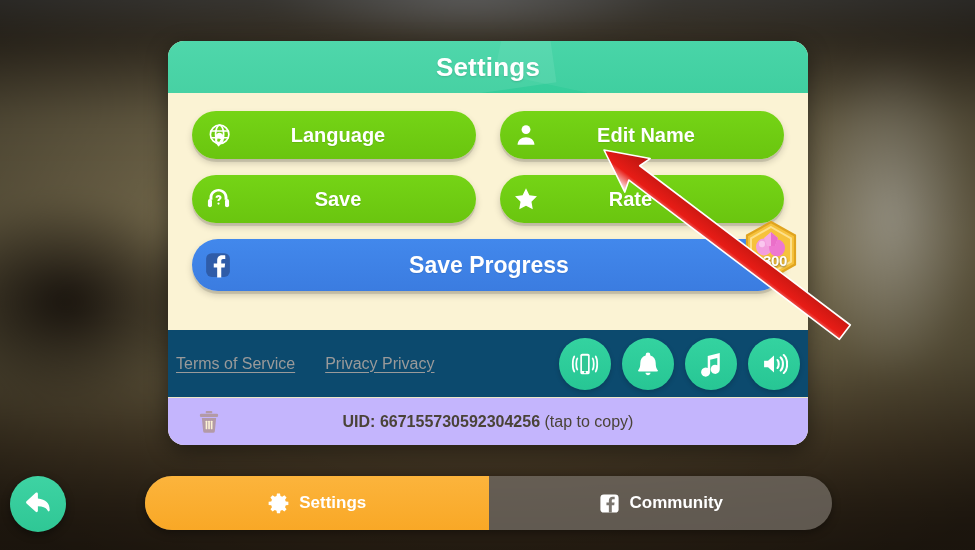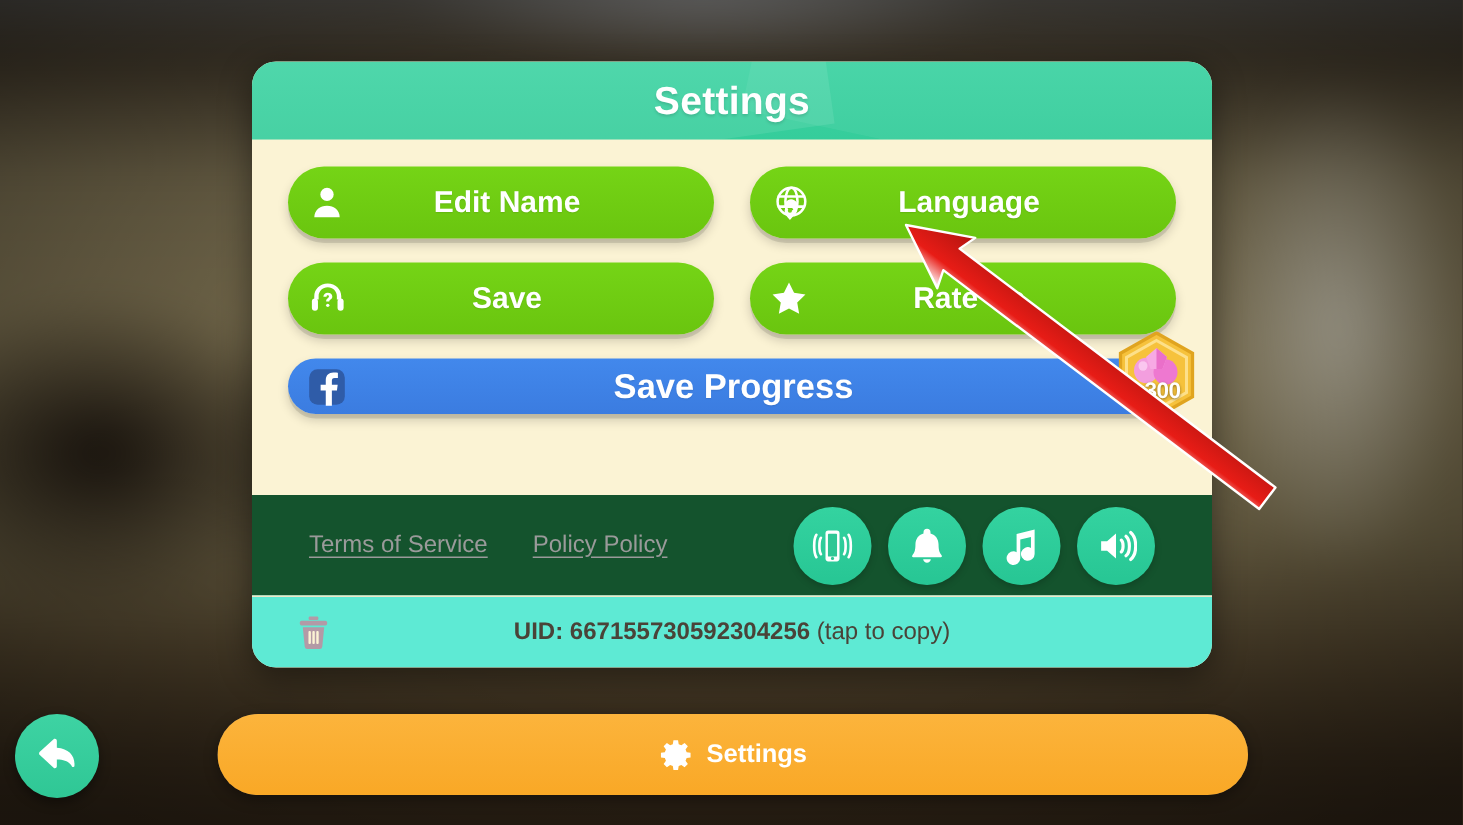--- a/index.html
+++ b/index.html
@@ -77,21 +77,21 @@
   }
   .btn.green { background: linear-gradient(180deg,#75d416 0%,#6ac50f 100%); flex: 1; }
   .btn .bicon {
     width: 52px; min-width: 52px; height: 100%;
     display: flex; align-items: center; justify-content: center;
   }
   .btn .blabel { flex: 1; text-align: center; padding-right: 44px; }
 
   .btn.fb {
     background: linear-gradient(180deg,#4288ec 0%,#3b7ce0 100%);
-    width: 100%; height: 37px; border-radius: 26px;
+    width: 100%; height: 52px; border-radius: 26px;
     margin-bottom: 6px;
   }
   .btn.fb .blabel { font-size: 23px; padding-right: 50px; }
 
   #save-row { position: relative; }
 
   
   #gem-badge {
     position: absolute; right: -14px; top: -18px;
     width: 54px; height: 60px; z-index: 5;
@@ -100,43 +100,43 @@
   #gem-badge .gemtext {
     position: relative; z-index: 3;
     color: #fff; font-size: 15px; font-weight: bold;
     text-shadow: 0 1px 2px rgba(0,0,0,.45);
     padding-bottom: 12px; letter-spacing: -.3px;
   }
 
   
   #links-strip {
     position: absolute; left: 0; right: 0; top: 289px; height: 67px;
-    background: #14532d;
+    background: #0c4a6e;
     display: flex; align-items: center;
-    padding: 0 38px;
+    padding: 0 8px;
   }
   .tlink {
     color: #9a9a9a; font-size: 16px;
     text-decoration: underline; text-underline-offset: 3px;
     cursor: pointer; margin-right: 30px;
     white-space: nowrap;
   }
   #round-icons { margin-left: auto; display: flex; gap: 11px; }
   .ricon {
     width: 52px; height: 52px; border-radius: 50%;
     background: linear-gradient(180deg,#34d3a0 0%,#27c694 100%);
     display: flex; align-items: center; justify-content: center;
     cursor: pointer;
     box-shadow: 0 2px 5px rgba(0,0,0,.18);
   }
 
   
   #uid-strip {
     position: absolute; left: 0; right: 0; bottom: 0; height: 48px;
-    background: #5eead4;
+    background: #c4b5fd;
     display: flex; align-items: center; padding: 0 24px;
     border-top: 1px solid #efe7c8;
   }
   #trash-btn { width: 34px; display: flex; justify-content: center; cursor: pointer; }
   #uid-text {
     flex: 1; text-align: center;
     color: #4a4338; font-size: 16px; font-weight: bold;
     margin-left: -34px;
   }
   #uid-text .paren { font-weight: normal; }
@@ -188,40 +188,40 @@
     <div class="sheen1"></div>
     <div class="sheen2"></div>
     <div id="panel-title">Settings</div>
   </div>
 
   <div id="panel-body">
 
     <div class="row">
       <div class="btn green">
         <span class="bicon">
-          <svg width="26" height="26" viewBox="0 0 24 24" fill="#fff">
-            <circle cx="12" cy="7" r="4.1"></circle>
-            <path d="M4.2 21c0-4.3 3.5-7 7.8-7s7.8 2.7 7.8 7z"></path>
-          </svg>
-        </span>
-        <span class="blabel">Edit Name</span>
-      </div>
-
-      <div class="btn green">
-        <span class="bicon">
           <svg width="27" height="27" viewBox="0 0 24 24" fill="none" stroke="#fff" stroke-width="1.5">
             <circle cx="13" cy="11" r="8.2"></circle>
             <ellipse cx="13" cy="11" rx="3.6" ry="8.2"></ellipse>
             <line x1="4.9" y1="8" x2="21.1" y2="8"></line>
             <line x1="4.9" y1="14" x2="21.1" y2="14"></line>
             <path d="M9.5 13.5a3.3 3.3 0 1 1 0 .01M9.5 16.5c0 2 2.6 4.6 2.6 4.6s2.6-2.6 2.6-4.6a2.6 2.6 0 1 0-5.2 0z" fill="#fff" stroke="#fff" stroke-width="1.1"></path>
             <circle cx="12.1" cy="16.4" r="1.25" fill="#75d416" stroke="none"></circle>
           </svg>
         </span>
         <span class="blabel">Language</span>
+      </div>
+
+      <div class="btn green">
+        <span class="bicon">
+          <svg width="26" height="26" viewBox="0 0 24 24" fill="#fff">
+            <circle cx="12" cy="7" r="4.1"></circle>
+            <path d="M4.2 21c0-4.3 3.5-7 7.8-7s7.8 2.7 7.8 7z"></path>
+          </svg>
+        </span>
+        <span class="blabel">Edit Name</span>
       </div>
     </div>
 
     <div class="row">
       <div class="btn green">
         <span class="bicon">
           <svg width="27" height="27" viewBox="0 0 24 24" fill="#fff">
             <path d="M12 2.6c-4.6 0-8 3.4-8 7.6v2h2.6v-2c0-3 2.4-5.3 5.4-5.3s5.4 2.3 5.4 5.3v2H20v-2c0-4.2-3.4-7.6-8-7.6z"></path>
             <rect x="2.6" y="11.6" width="3.6" height="7.2" rx="1.8"></rect>
             <rect x="17.8" y="11.6" width="3.6" height="7.2" rx="1.8"></rect>
@@ -263,21 +263,21 @@
           <polygon points="27,11 34,17 31,25 27,25" fill="#ea6fc9"></polygon>
           <ellipse cx="18" cy="23" rx="3" ry="3.2" fill="#fbd0f2" opacity=".8"></ellipse>
         </svg>
         <span class="gemtext">x300</span>
       </div>
     </div>
   </div>
 
   <div id="links-strip">
     <span class="tlink">Terms of Service</span>
-    <span class="tlink">Policy Policy</span>
+    <span class="tlink">Privacy Privacy</span>
 
     <div id="round-icons">
       <div class="ricon">
         <svg width="28" height="28" viewBox="0 0 24 24" fill="#fff">
           <rect x="8" y="3.2" width="8" height="17.6" rx="1.6"></rect>
           <rect x="9.4" y="5" width="5.2" height="13" rx=".5" fill="#2fc795"></rect>
           <circle cx="12" cy="19.1" r=".9" fill="#2fc795"></circle>
           <path d="M5.4 7.3c-1.2 1.6-1.2 7.8 0 9.4" stroke="#fff" stroke-width="1.5" fill="none" stroke-linecap="round"></path>
           <path d="M2.8 5.6c-1.7 2.5-1.7 10.3 0 12.8" stroke="#fff" stroke-width="1.5" fill="none" stroke-linecap="round"></path>
           <path d="M18.6 7.3c1.2 1.6 1.2 7.8 0 9.4" stroke="#fff" stroke-width="1.5" fill="none" stroke-linecap="round"></path>
@@ -326,20 +326,29 @@
 <div id="tabbar">
   <div class="tab active">
     <span class="ticon">
       <svg width="23" height="23" viewBox="0 0 24 24" fill="#fff">
         <path d="M12 8.1a3.9 3.9 0 1 0 0 7.8 3.9 3.9 0 0 0 0-7.8zm0 2.3a1.6 1.6 0 1 1 0 3.2 1.6 1.6 0 0 1 0-3.2z"></path>
         <path d="M10.4 1.6h3.2l.45 2.7 1.85.78 2.25-1.6 2.27 2.27-1.6 2.25.78 1.85 2.7.45v3.2l-2.7.45-.78 1.85 1.6 2.25-2.27 2.27-2.25-1.6-1.85.78-.45 2.7h-3.2l-.45-2.7-1.85-.78-2.25 1.6-2.27-2.27 1.6-2.25-.78-1.85-2.7-.45v-3.2l2.7-.45.78-1.85-1.6-2.25 2.27-2.27 2.25 1.6 1.85-.78z"></path>
       </svg>
     </span>
     <span>Settings</span>
   </div>
+  <div class="tab">
+    <span class="ticon">
+      <svg width="23" height="23" viewBox="0 0 24 24">
+        <rect x="2.5" y="2.5" width="19" height="19" rx="3.6" fill="#fff"></rect>
+        <path d="M14.4 21.5v-7.6h2.5l.4-2.95h-2.9V9.1c0-.85.24-1.43 1.46-1.43h1.56V5.04c-.27-.04-1.2-.11-2.28-.11-2.26 0-3.8 1.38-3.8 3.92v2.12H8.8v2.95h2.54v7.58z" fill="#7b766f"></path>
+      </svg>
+    </span>
+    <span>Community</span>
+  </div>
 </div>
 
 <div id="back-btn">
   <span>
     <svg width="32" height="32" viewBox="0 0 24 24" fill="#fff">
       <path d="M10.3 5.1 3.4 11.4c-.5.45-.5 1.2 0 1.65l6.9 6.3c.62.57 1.62.12 1.62-.72V15.2c4 .05 6.2 1.1 7.55 3.5.3.55 1.2.4 1.25-.25.35-5-2.6-8.6-8.8-9.1V5.82c0-.84-1-1.29-1.62-.72z"></path>
     </svg>
   </span>
 </div>
 

